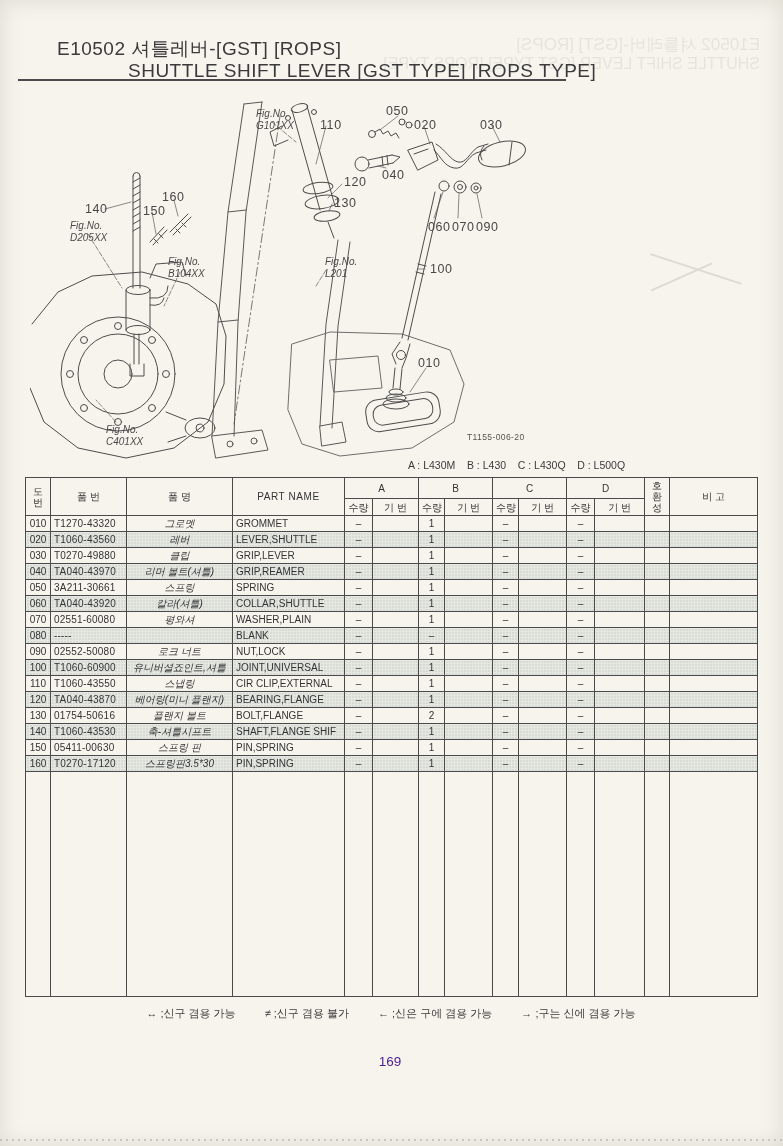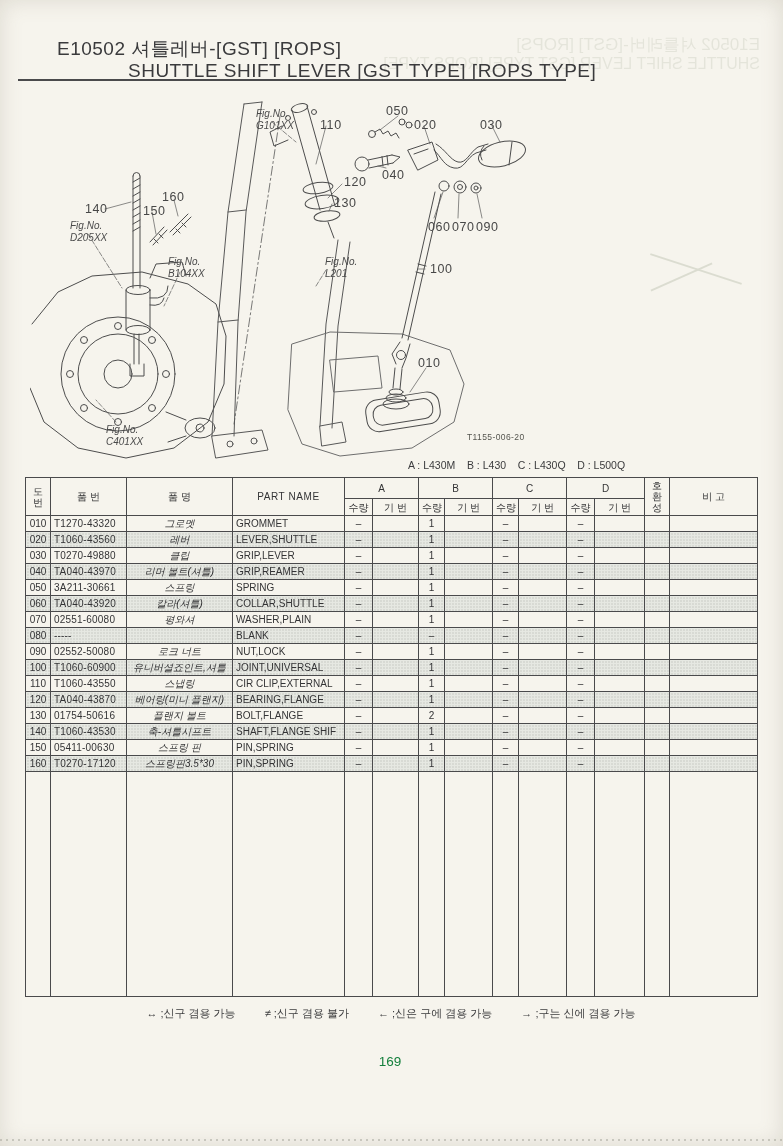--- a/index.html
+++ b/index.html
@@ -49,21 +49,21 @@
   .c-s{text-align:center;}
   tr.shaded td{
     background-color:#e6e8e2;
     background-image:radial-gradient(rgba(104,112,102,.45) 22%,rgba(0,0,0,0) 24%);
     background-size:3px 3px;
   }
   tr.filler td{height:224px;}
   
   .legend{position:absolute;left:25px;top:1006px;width:732px;text-align:center;font-size:11px;color:#3b3b3d;}
   .legend span{margin:0 13px;}
-  .pagenum{position:absolute;left:340px;top:1054px;width:100px;text-align:center;font-size:13.5px;color:#15803d;}
+  .pagenum{position:absolute;left:340px;top:1054px;width:100px;text-align:center;font-size:13.5px;color:#4c1d95;}
 </style>
 </head>
 <body>
 
 <div class="page-edge"></div>
 
 <div class="ghost g1">E10502 셔틀레버-[GST] [ROPS]</div>
 <div class="ghost g2">SHUTTLE SHIFT LEVER [GST TYPE] [ROPS TYPE]</div>
 <div class="smudge">
     <i></i>

